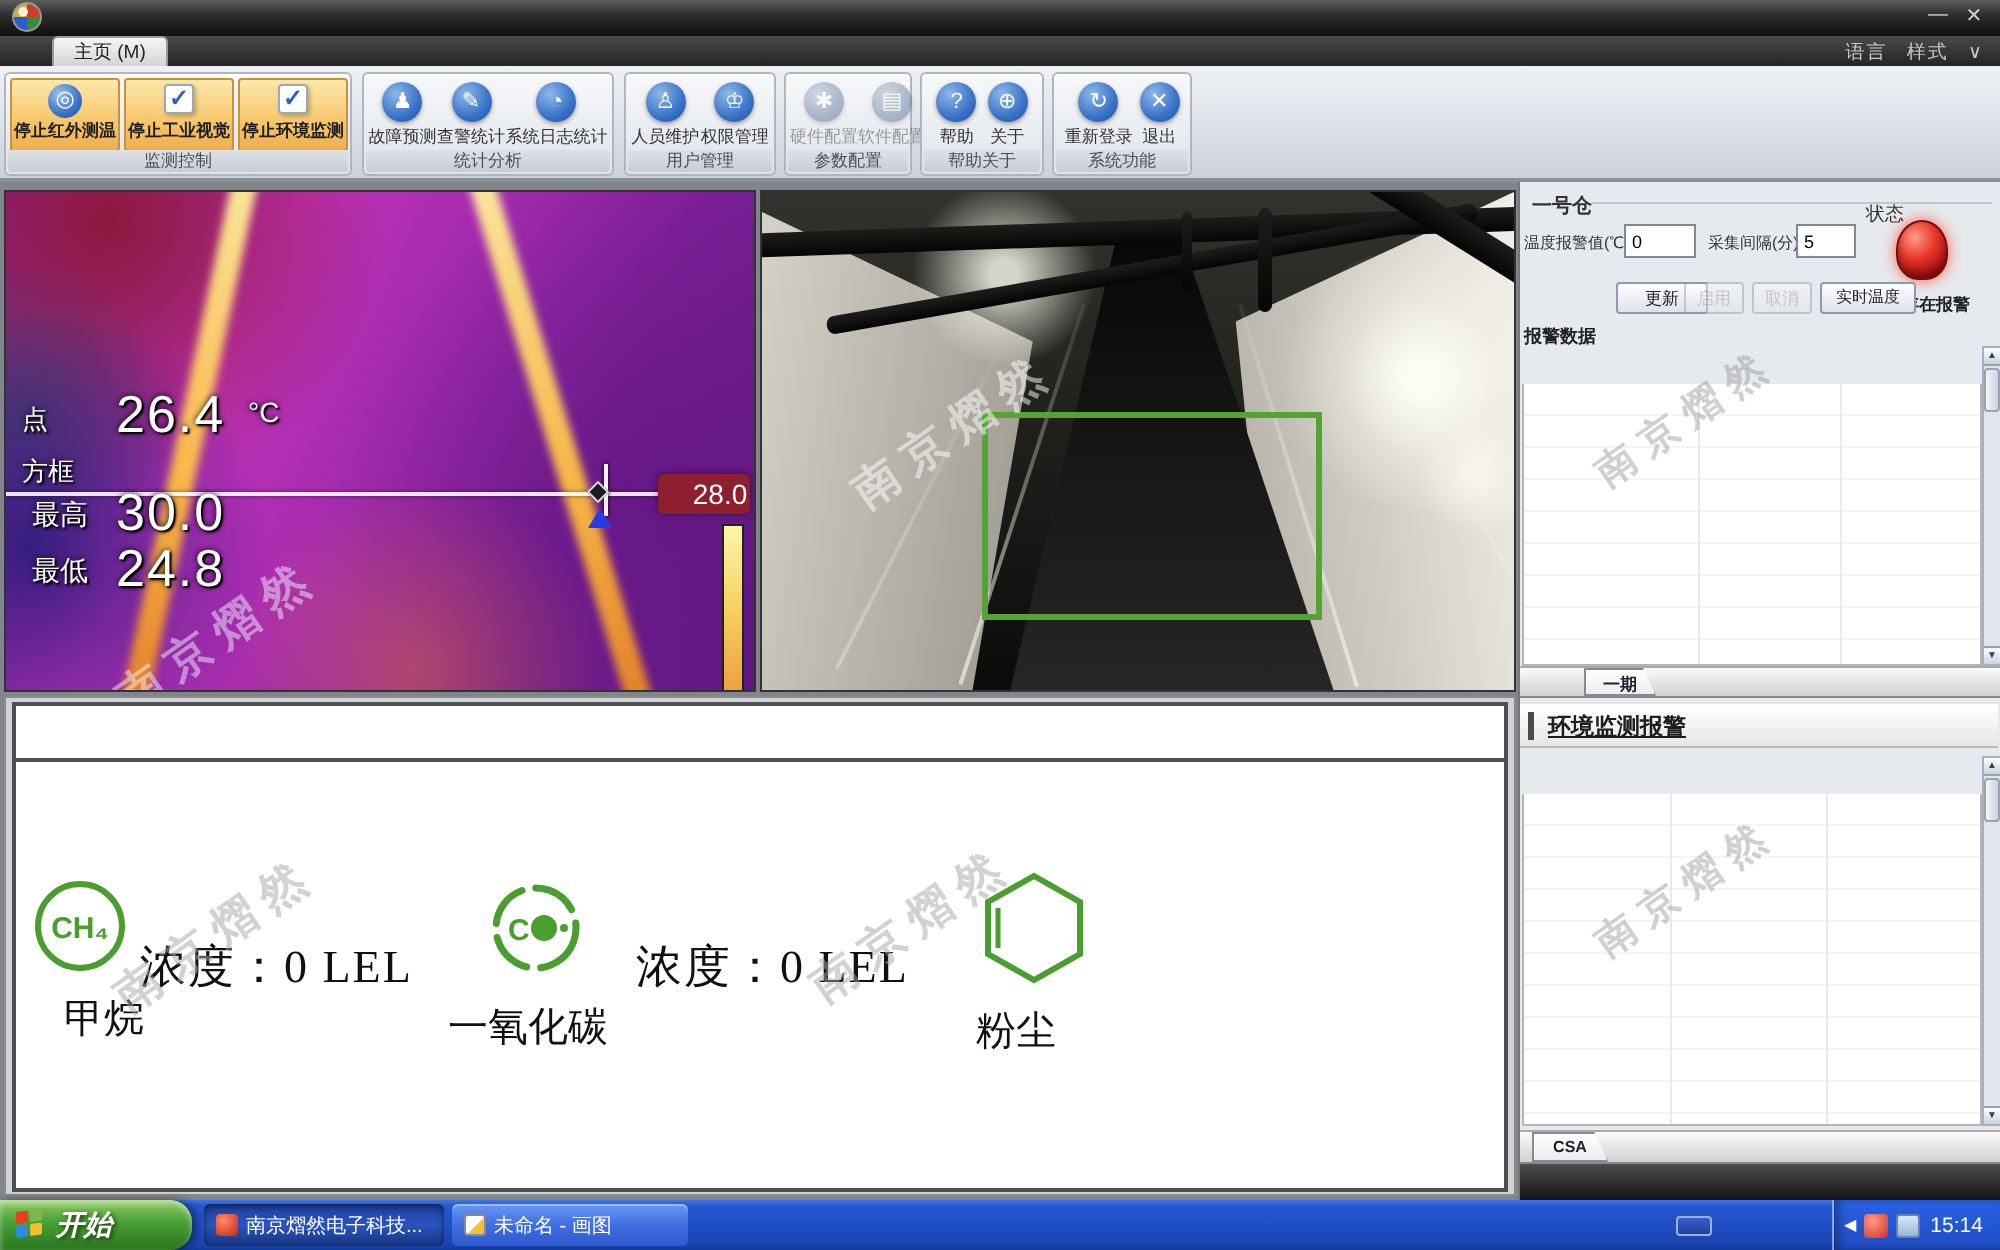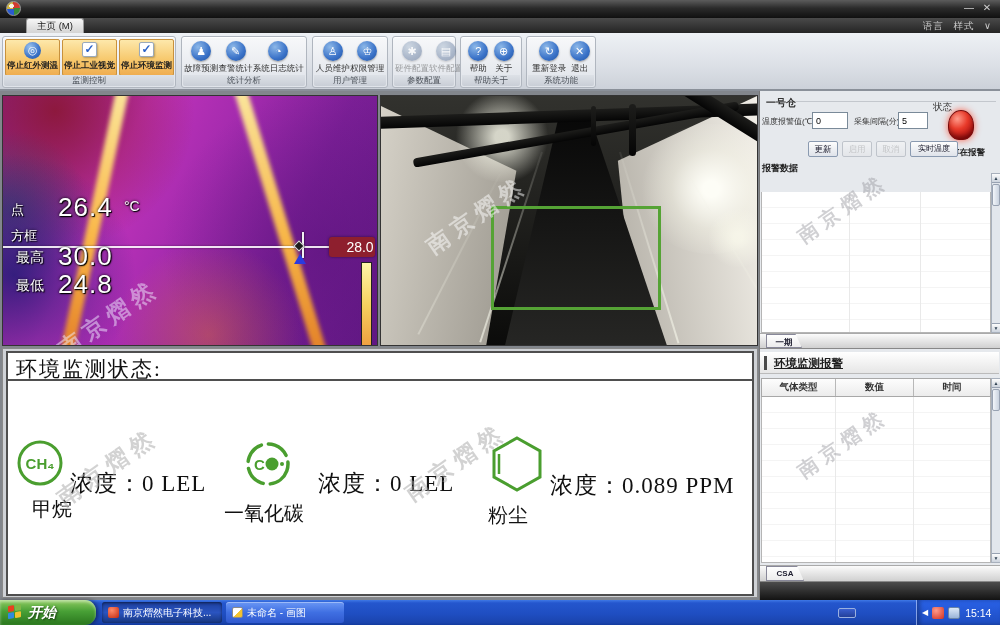--- a/index.html
+++ b/index.html
@@ -357,44 +357,43 @@
   <span id="silo-status-label">状态</span>
 
   <span class="flabel" style="left:762px;top:116px;">温度报警值(℃):</span>
   <input class="finput" style="left: 812px; top: 112px; width: 36px;" value="0">
   <span class="flabel" style="left:854px;top:116px;">采集间隔(分):</span>
   <input class="finput" style="left: 898px; top: 112px; width: 30px;" value="5">
 
   <div id="lamp"></div>
   <span id="lamp-status">温度存在报警</span>
 
-  <div class="xbtn" style="left:808px;top:141px;width:30px;">更新</div>
+  <div class="xbtn" style="left:808px;top:141px;width:46px;">更新</div>
   <div class="xbtn disabled" style="left:842px;top:141px;width:30px;">启用</div>
   <div class="xbtn disabled" style="left:876px;top:141px;width:30px;">取消</div>
   <div class="xbtn" style="left:910px;top:141px;width:48px;font-size:8px;">实时温度</div>
 
   <span id="alarm-data-label">报警数据</span>
 
   <div class="tblbody" style="left:761px;top:192px;width:230px;height:141px;">
     <div class="vline" style="left:87px;"></div>
     <div class="vline" style="left:158px;"></div>
   </div>
   <div class="sbar" style="left:991px;top:173px;height:160px;">
     <div class="sarrow" style="top:0;">▲</div>
     <div class="sthumb"></div>
     <div class="sarrow down">▼</div>
   </div>
   <span class="wm" style="left:800px;top:225px;font-size:20px;color:rgba(150,150,158,.45);">南京熠然</span>
 
   <div class="tstrip" style="top:333px;height:16px;"></div>
-  <div class="ftab" style="left:766px;top:334px;width:36px;height:14px;">一期</div>
+  <div class="ftab" style="left:792px;top:334px;width:36px;height:14px;">一期</div>
 
   <div id="env-left"></div>
   <div id="env-box"></div>
-  <span id="env-title">环境监测状态:</span>
   <div id="env-hd-line"></div>
 
   <svg class="abs" style="left:16px;top:438px;" width="48" height="50" viewBox="0 0 48 50">
     <circle cx="24" cy="25" r="21" fill="none" stroke="#4a9e2f" stroke-width="3"></circle>
     <text x="24" y="31" text-anchor="middle" font-size="15" font-weight="bold" fill="#4a9e2f">CH₄</text>
   </svg>
   <span class="sensor-name" style="left:32px;top:496px;">甲烷</span>
   <span class="sensor-reading" style="left:70px;top:468px;">浓度：0 LEL</span>
 
   <svg class="abs" style="left:244px;top:440px;" width="48" height="48" viewBox="0 0 48 48">
@@ -404,34 +403,28 @@
     <circle cx="38" cy="24" r="2" fill="#4a9e2f"></circle>
   </svg>
   <span class="sensor-name" style="left:224px;top:500px;">一氧化碳</span>
   <span class="sensor-reading" style="left:318px;top:468px;">浓度：0 LEL</span>
 
   <svg class="abs" style="left:490px;top:434px;" width="54" height="60" viewBox="0 0 54 60">
     <polygon points="27,4 50,17 50,43 27,56 4,43 4,17" fill="none" stroke="#4a9e2f" stroke-width="3"></polygon>
     <line x1="9" y1="20" x2="9" y2="40" stroke="#4a9e2f" stroke-width="2.5"></line>
   </svg>
   <span class="sensor-name" style="left:488px;top:502px;">粉尘</span>
-  <span class="sensor-reading" style="left:550px;top:470px;">浓度：0.089 PPM</span>
 
   <span class="wm" style="left:60px;top:485px;color:rgba(165,165,165,.5);">南京熠然</span>
   <span class="wm" style="left:408px;top:480px;color:rgba(165,165,165,.5);">南京熠然</span>
 
   <div id="envalarm-hd"></div>
   <div id="envalarm-accent"></div>
   <span id="envalarm-title">环境监测报警</span>
 
-  <div class="tblhead" style="left:761px;top:378px;width:230px;background:linear-gradient(#fdfdfd,#ececec);">
-    <div style="width:74px;">气体类型</div>
-    <div style="width:78px;">数值</div>
-    <div style="width:76px;border-right:none;">时间</div>
-  </div>
   <div class="tblbody" style="left:761px;top:397px;width:230px;height:166px;">
     <div class="vline" style="left:73px;"></div>
     <div class="vline" style="left:151px;"></div>
   </div>
   <div class="sbar" style="left:991px;top:378px;height:185px;">
     <div class="sarrow" style="top:0;">▲</div>
     <div class="sthumb"></div>
     <div class="sarrow down">▼</div>
   </div>
   <span class="wm" style="left:800px;top:460px;font-size:20px;color:rgba(150,150,158,.45);">南京熠然</span>

